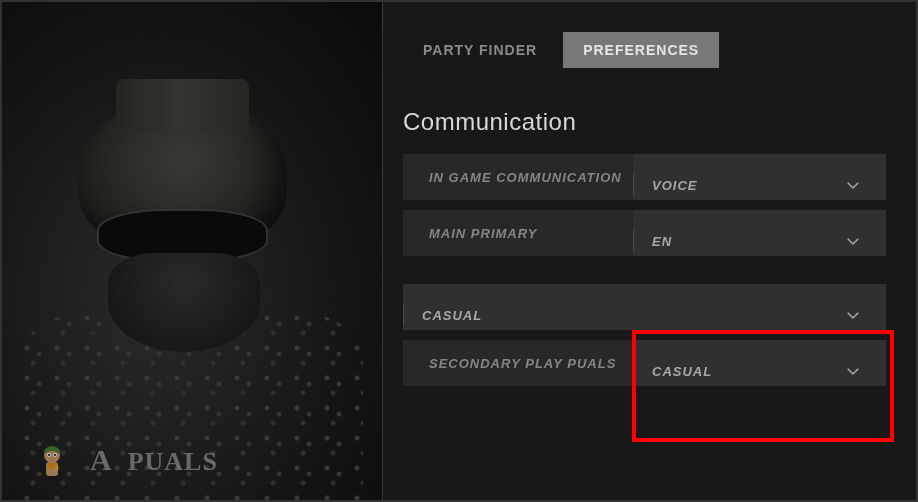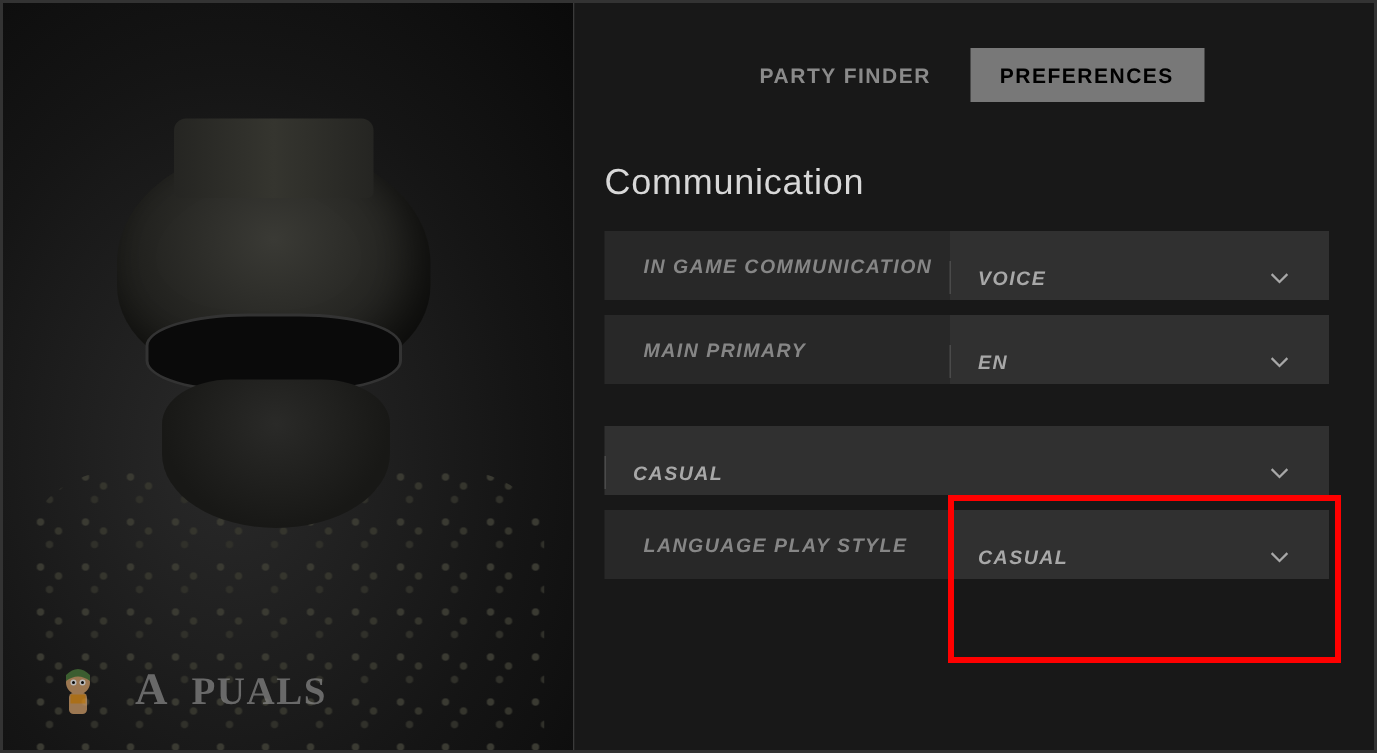--- a/index.html
+++ b/index.html
@@ -130,38 +130,38 @@
   flex: 1;
   height: 100%;
   background: #181818;
   padding: 30px 30px 30px 20px;
   display: flex;
   flex-direction: column;
 }
 
 .tabs {
   display: flex;
-  justify-content: center;
+  justify-content: flex-start;
   gap: 6px;
   margin-bottom: 40px;
 }
 .tab {
   padding: 10px 20px;
   font-size: 14px;
   font-weight: bold;
   letter-spacing: 1px;
   cursor: pointer;
 }
 .tab.inactive {
   background: transparent;
   color: #8a8a8a;
 }
 .tab.active {
   background: #787878;
-  color: #000000;
+  color: #e5e5e5;
 }
 
 .section-heading {
   font-family: "Arial Narrow", Arial, sans-serif;
   font-size: 24px;
   font-weight: normal;
   color: #d8d8d8;
   margin-bottom: 18px;
   letter-spacing: 0.5px;
 }
@@ -325,21 +325,21 @@
             </div>
             <span class="chevron">
               <svg viewBox="0 0 24 24">
                   <polyline points="5 9 12 16 19 9"></polyline>
                 </svg>
             </span>
           </div>
         </div>
 
         <div class="setting-row">
-          <div class="setting-label">LANGUAGE PLAY STYLE</div>
+          <div class="setting-label">SECONDARY PLAY PUALS</div>
           <div class="setting-dropdown">
             <div class="value-wrap">
               <div class="sep"></div>
               <span>CASUAL</span>
             </div>
             <span class="chevron">
               <svg viewBox="0 0 24 24">
                   <polyline points="5 9 12 16 19 9"></polyline>
                 </svg>
             </span>

